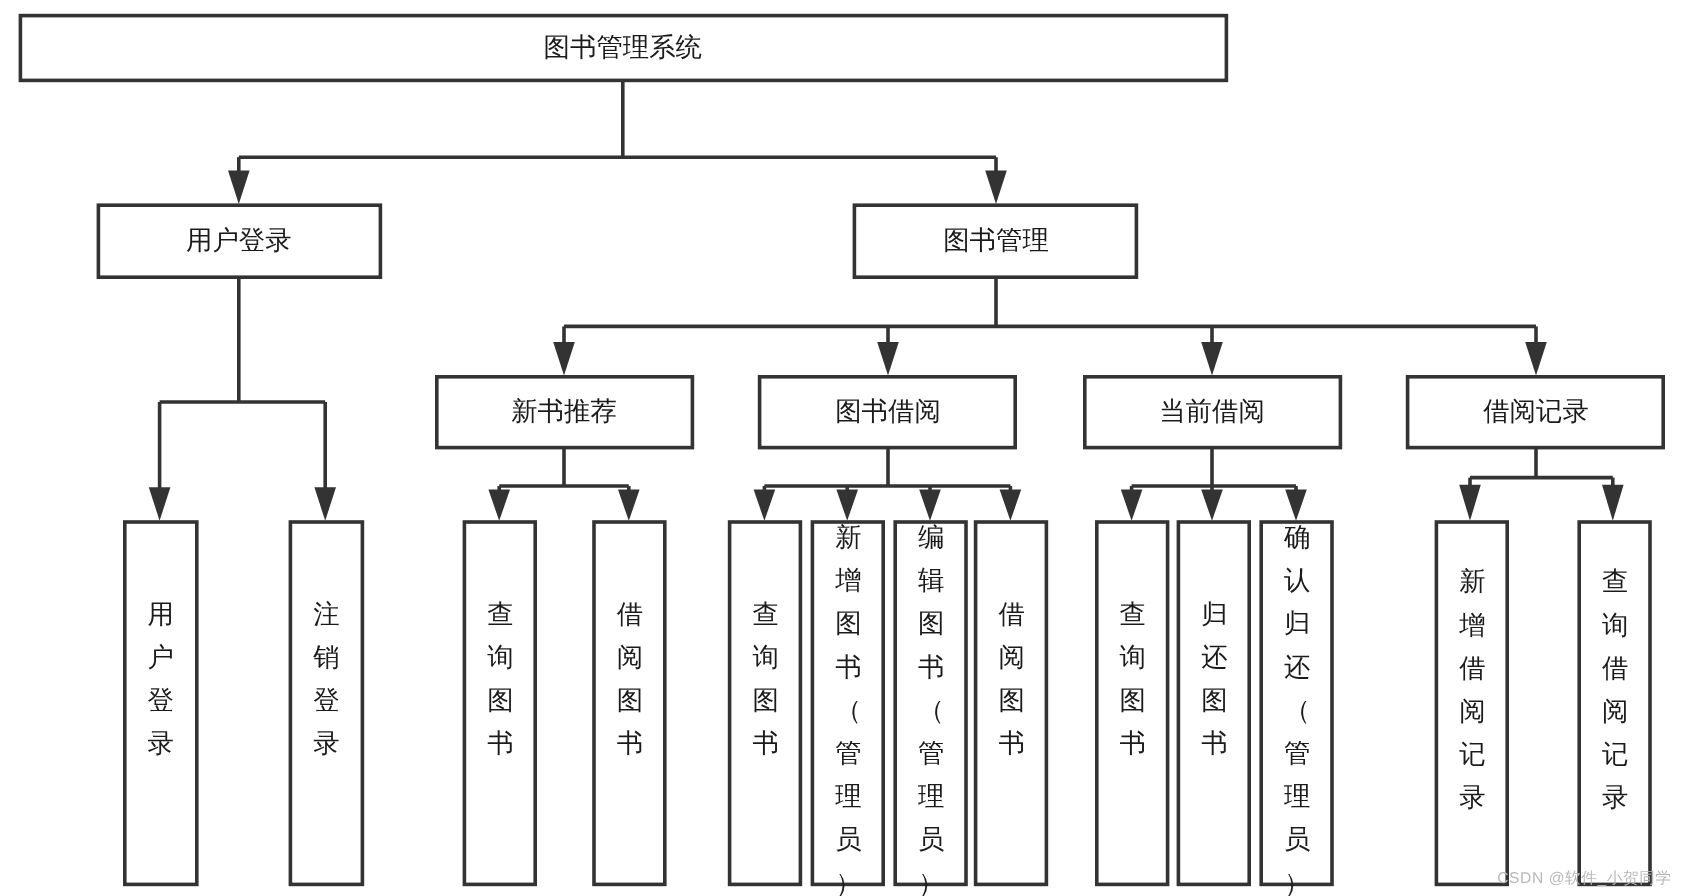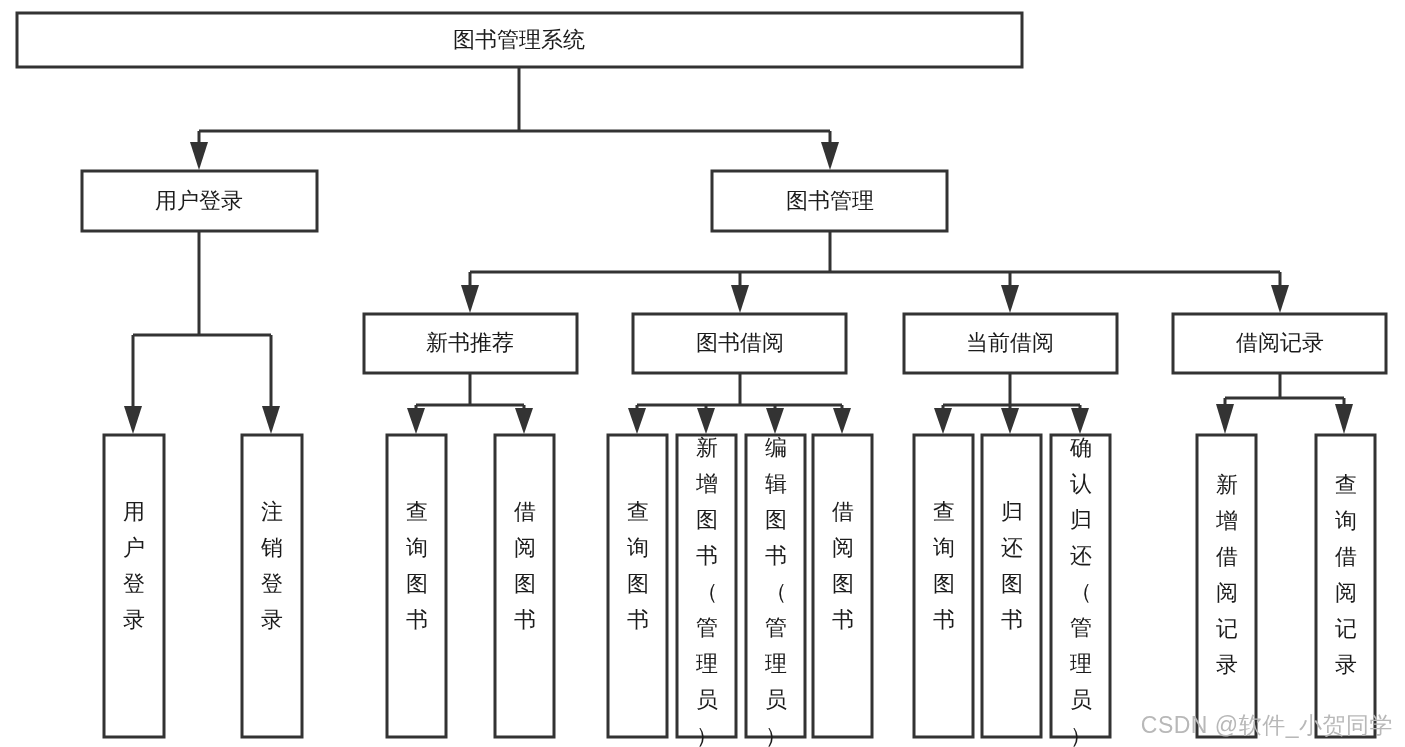--- a/index.html
+++ b/index.html
@@ -52,21 +52,21 @@
     font-family: "Liberation Sans", "DejaVu Sans", sans-serif;
     font-size: 22px;
     fill: #1b1b1b;
     text-anchor: middle;
   }
   .watermark {
     position: absolute;
     right: 12px;
     bottom: 6px;
     font-family: "Liberation Sans", "DejaVu Sans", sans-serif;
-    font-size: 23px;
+    font-size: 13px;
     color: #b8b8b8;
     letter-spacing: 0.5px;
     white-space: nowrap;
     user-select: none;
   }
 </style>
 </head>
 <body>
 
 <div id="diagram-root">

